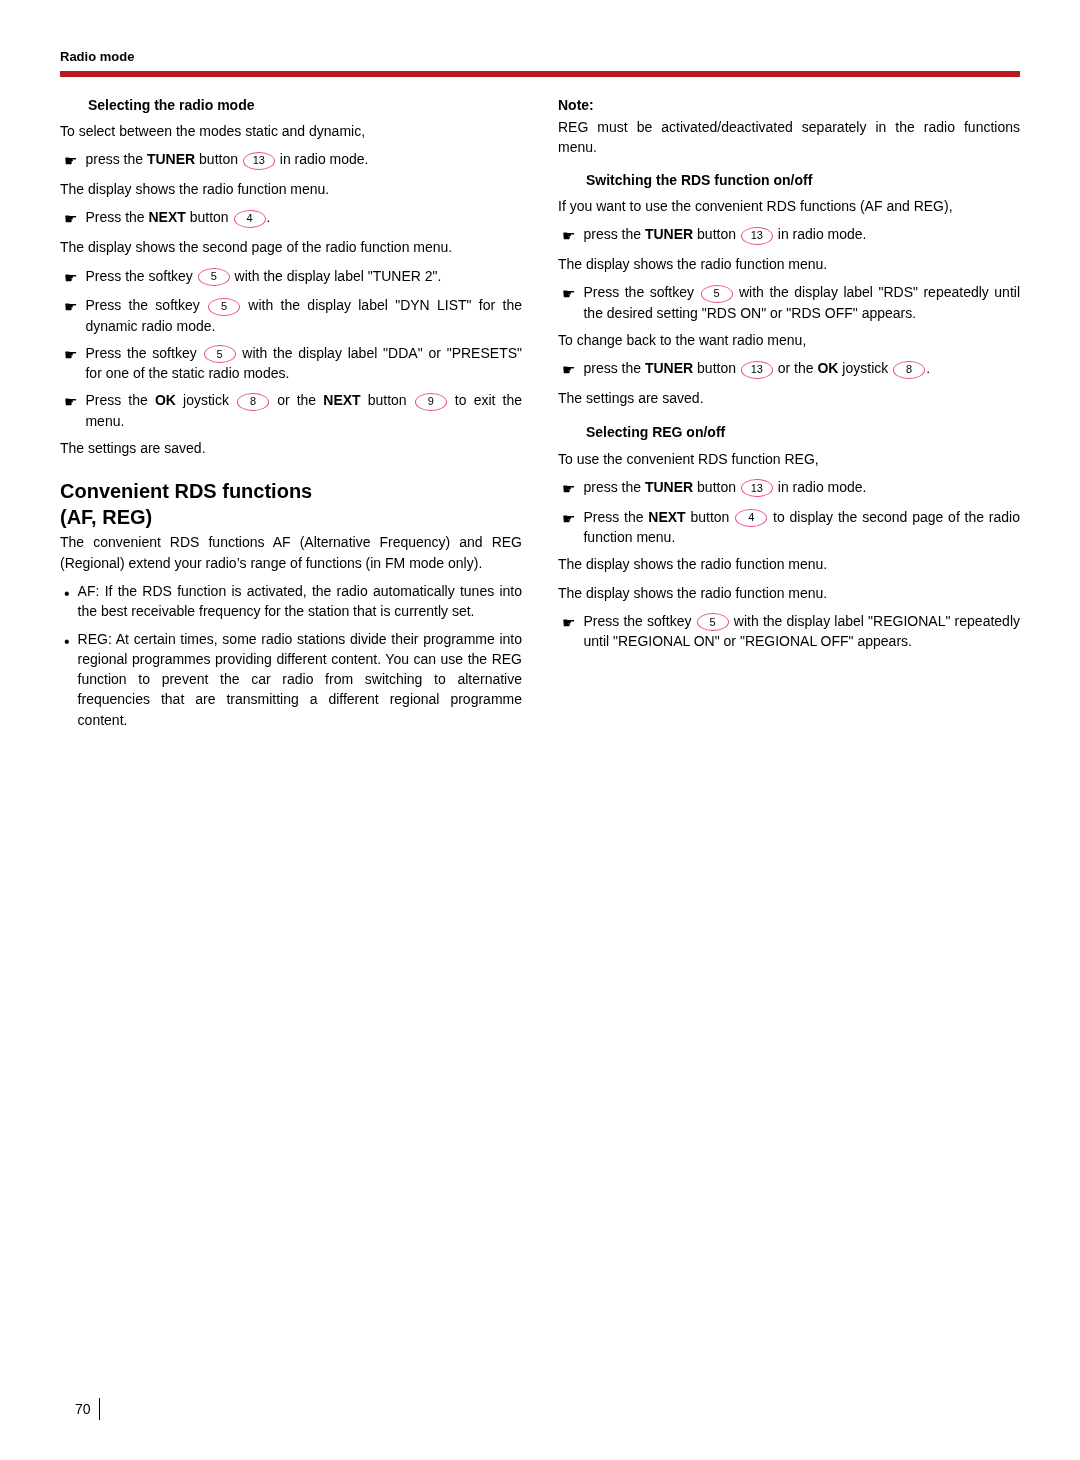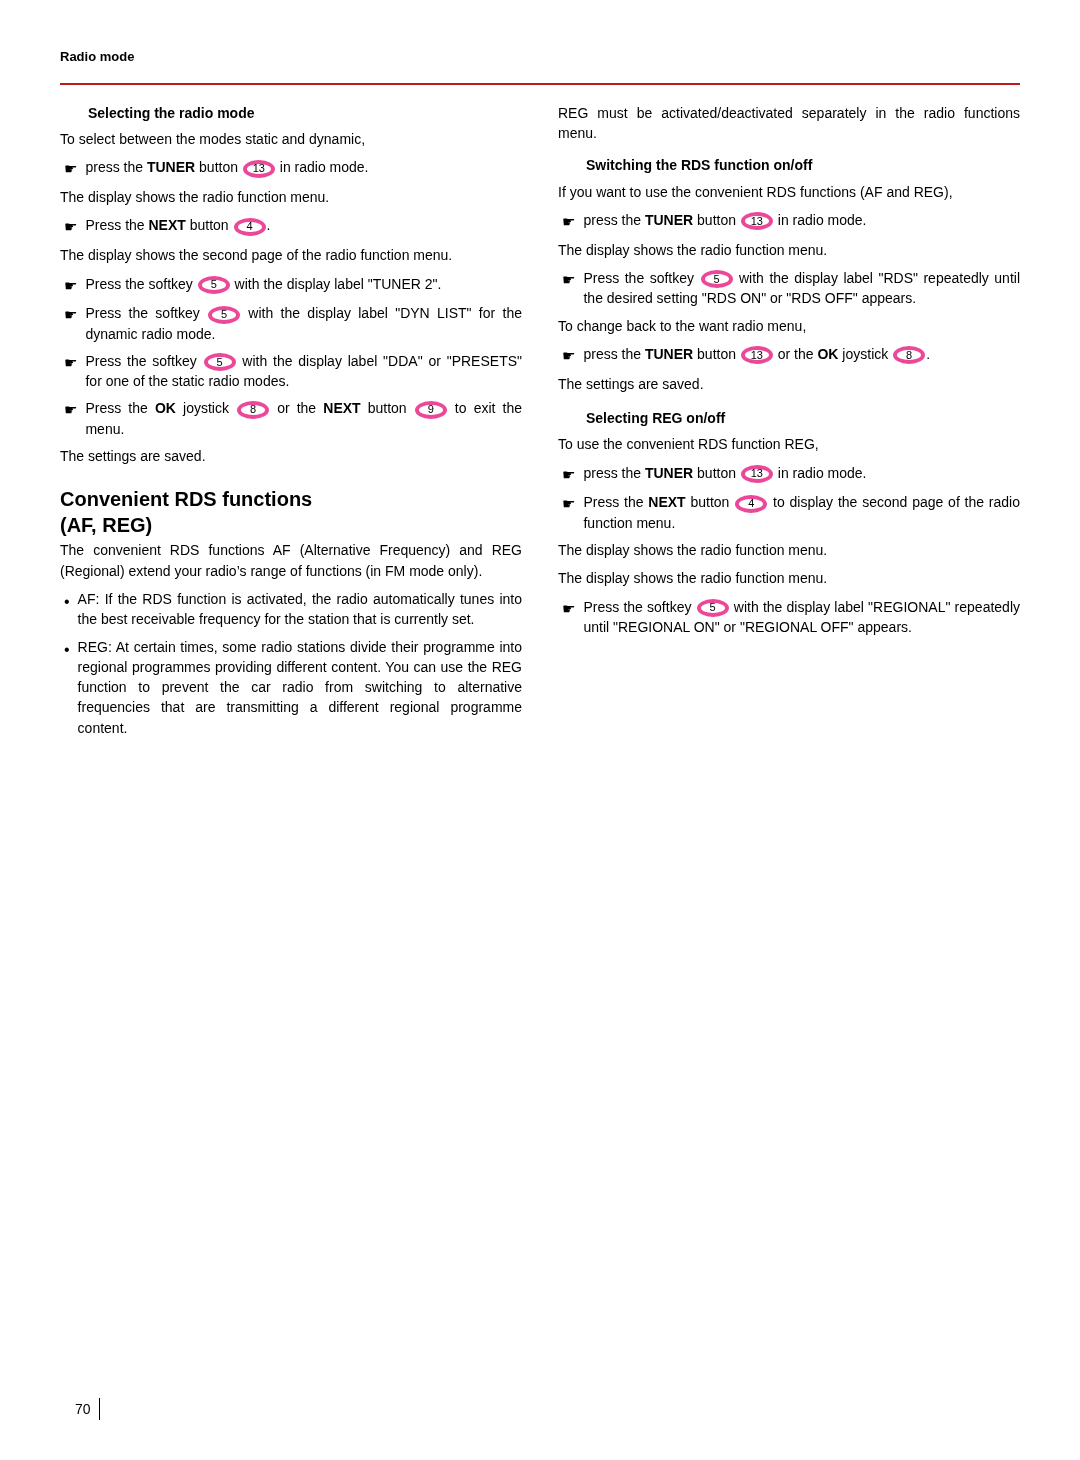--- a/index.html
+++ b/index.html
@@ -14,22 +14,22 @@
     }
     .page {
       width: 1080px;
       min-height: 1460px;
       padding: 48px 60px 60px 60px;
       position: relative;
     }
     .header-rule {
       display: flex;
       align-items: flex-end;
-      border-bottom: 2px solid #b91c1c;
-      padding-bottom: 16px;
+      border-bottom: 6px solid #b91c1c;
+      padding-bottom: 4px;
       margin-bottom: 18px;
     }
     .header-label {
       font-weight: bold;
       font-size: 13px;
     }
     .two-col {
       display: flex;
       gap: 36px;
     }
@@ -78,21 +78,21 @@
     .bullet-text {
       flex: 1;
       text-align: justify;
     }
     .circled {
       display: inline-flex;
       align-items: center;
       justify-content: center;
       width: 32px;
       height: 18px;
-      border: 4px solid #ec4899;
+      border: 1px solid #ec4899;
       border-radius: 50%;
       font-size: 11px;
       line-height: 1;
       vertical-align: middle;
       margin: 0 1px;
       font-style: normal;
     }
     .note-block {
       margin-bottom: 12px;
     }
@@ -166,20 +166,21 @@
       <div class="bullet-item">
         <span class="bullet-dot">•</span>
         <span class="bullet-text">REG: At certain times, some radio stations divide their programme into regional programmes providing different content. You can use the REG function to prevent the car radio from switching to alternative frequencies that are transmitting a different regional programme content.</span>
       </div>
 
     </div>
 
     <div class="col-right">
 
       <div class="note-block">
+        <p class="note-title">Note:</p>
         <p>REG must be activated/deactivated separately in the radio functions menu.</p>
       </div>
 
       <h3 class="section-title">Switching the RDS function on/off</h3>
 
       <p>If you want to use the convenient RDS functions (AF and REG),</p>
 
       <div class="bullet-item">
         <span class="arrow-icon">☛</span>
         <span class="bullet-text">press the <strong>TUNER</strong> button <span class="circled">13</span> in radio mode.</span>

